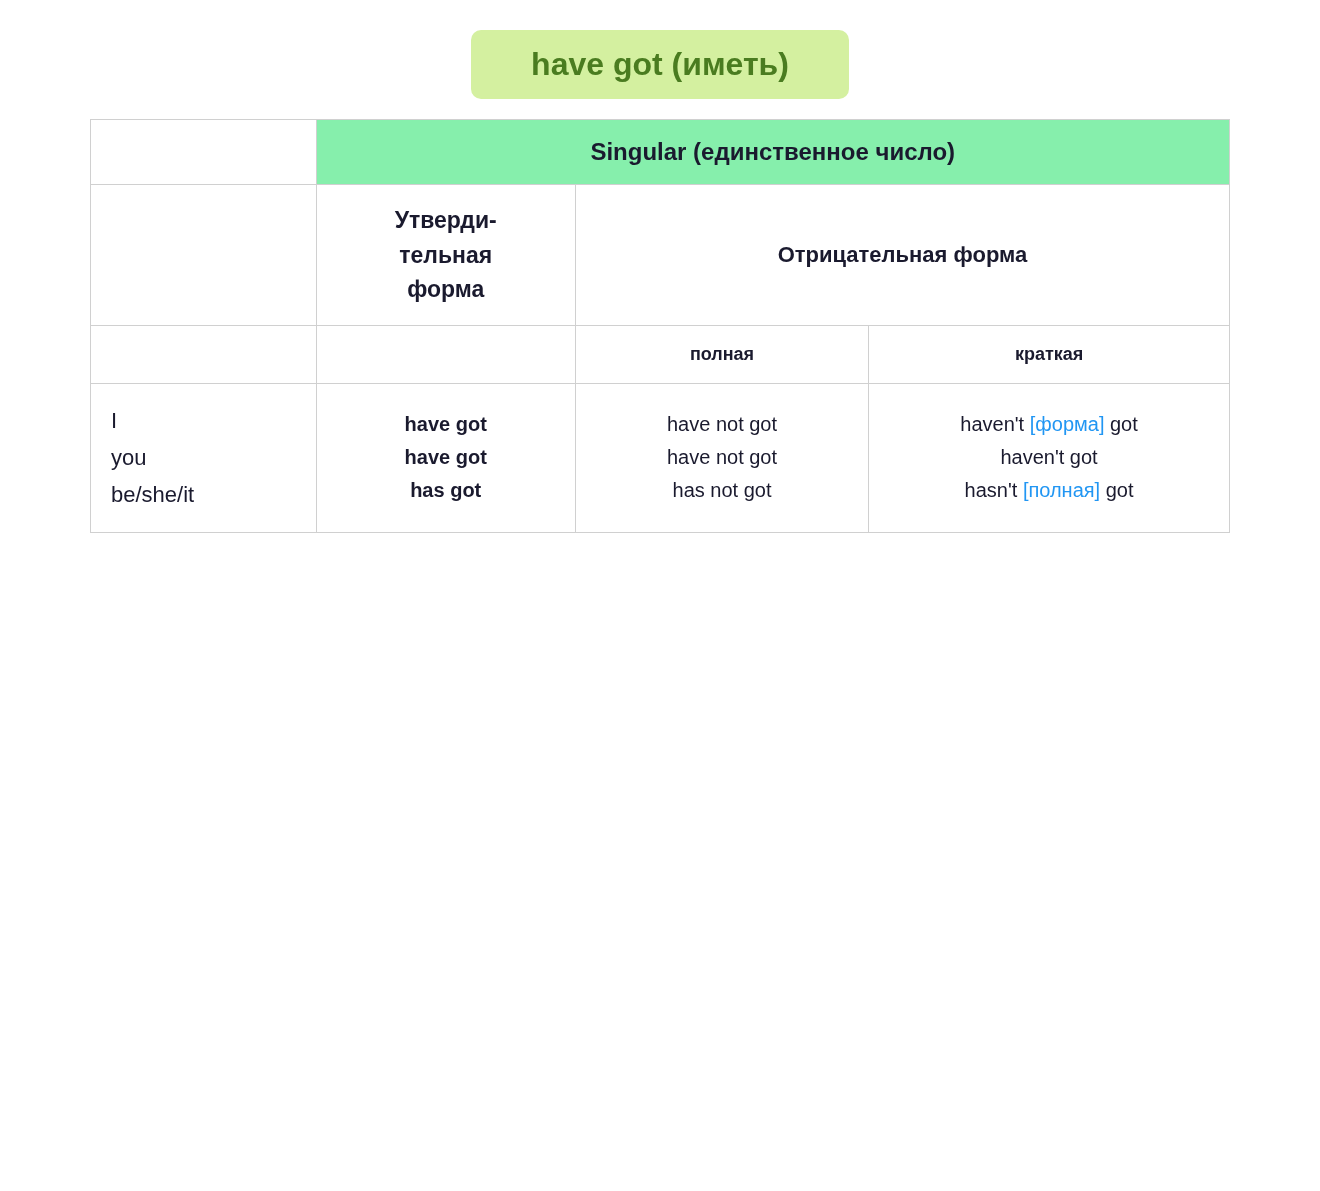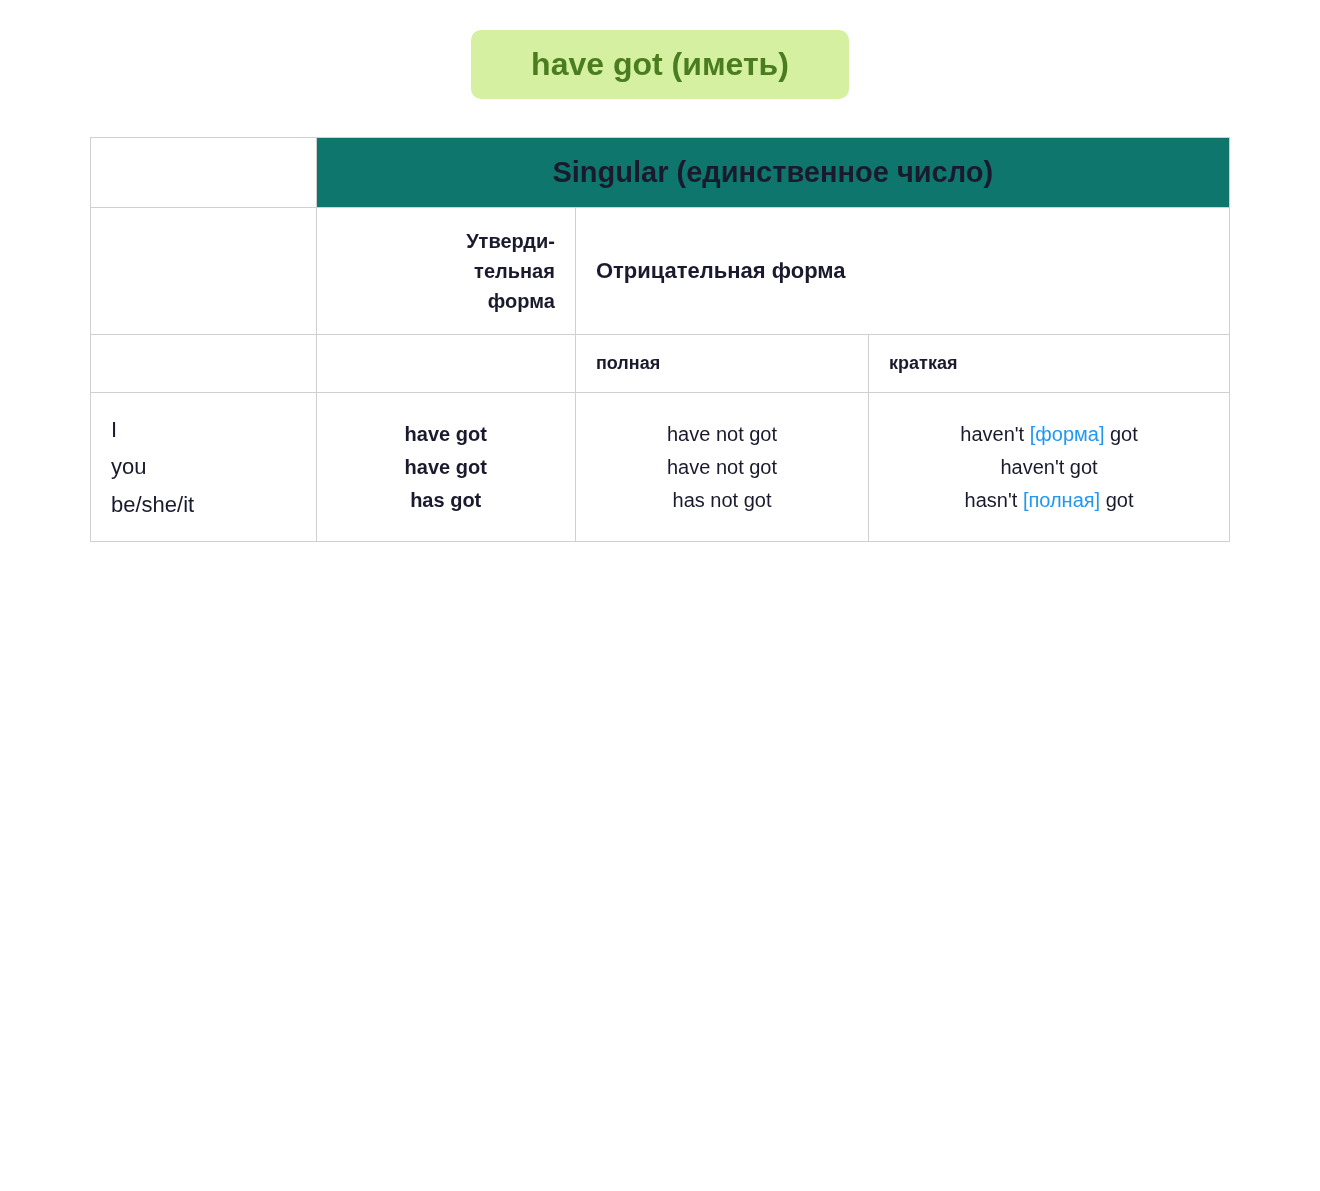--- a/index.html
+++ b/index.html
@@ -23,21 +23,21 @@
       width: 1140px;
       display: flex;
       flex-direction: column;
       align-items: center;
     }
 
     .title-badge {
       background-color: #d4f0a0;
       border-radius: 10px;
       padding: 16px 60px;
-      margin-bottom: 38px;
+      margin-bottom: 20px;
     }
 
     .title-badge-text {
       font-size: 32px;
       font-weight: 600;
       color: #4a7c20;
     }
 
     .grammar-table {
       width: 100%;
@@ -47,24 +47,24 @@
 
     .grammar-table td,
     .grammar-table th {
       border: 1.5px solid #d0d0d0;
       padding: 18px 20px;
       vertical-align: middle;
     }
 
     .section-header {
       text-align: center;
-      font-size: 29px;
+      font-size: 24px;
       font-weight: 700;
       color: #1a1a2e;
-      background: #0f766e;
+      background: #86efac;
       padding: 22px;
     }
 
     .col-pronoun {
       width: 200px;
       font-size: 22px;
       color: #1a1a2e;
       vertical-align: middle;
       line-height: 1.7;
     }
@@ -73,21 +73,21 @@
       width: 230px;
       text-align: center;
       font-size: 20px;
       color: #1a1a2e;
       font-weight: 600;
       vertical-align: middle;
       line-height: 1.65;
     }
 
     .col-negative-header {
-      text-align: left;
+      text-align: center;
       font-size: 22px;
       font-weight: 700;
       color: #1a1a2e;
     }
 
     .col-negative-full {
       width: 250px;
       text-align: center;
       font-size: 20px;
       color: #1a1a2e;
@@ -98,34 +98,34 @@
     .col-negative-short {
       width: 300px;
       text-align: center;
       font-size: 20px;
       color: #1a1a2e;
       vertical-align: middle;
       line-height: 1.65;
     }
 
     .sub-header {
-      text-align: left;
+      text-align: center;
       font-size: 18px;
       font-weight: 600;
       color: #1a1a2e;
       padding: 14px;
     }
 
     .blue-text {
       color: #2196F3;
     }
 
     .col-affirmative-header {
-      text-align: right;
-      font-size: 20px;
+      text-align: center;
+      font-size: 23px;
       font-weight: 700;
       color: #1a1a2e;
       vertical-align: middle;
       line-height: 1.5;
     }
 
     .plural-affirmative {
       text-align: center;
       font-size: 20px;
       color: #1a1a2e;

